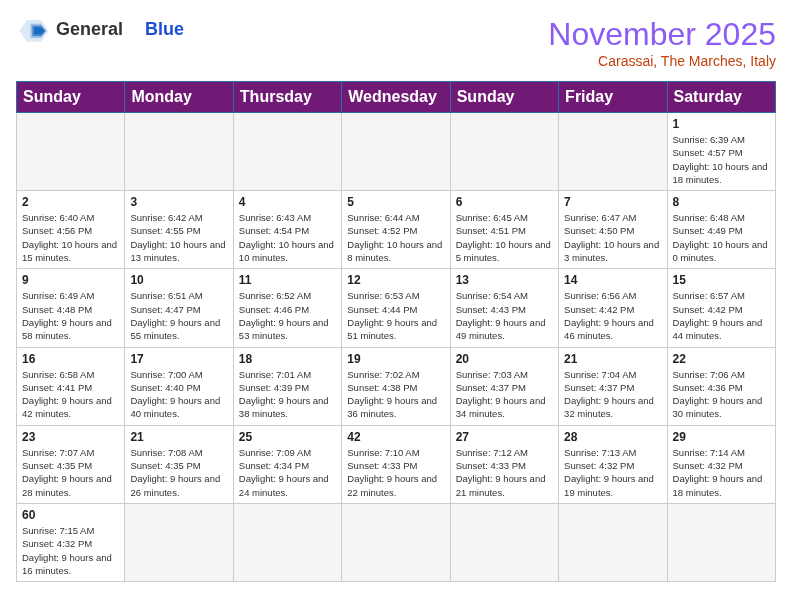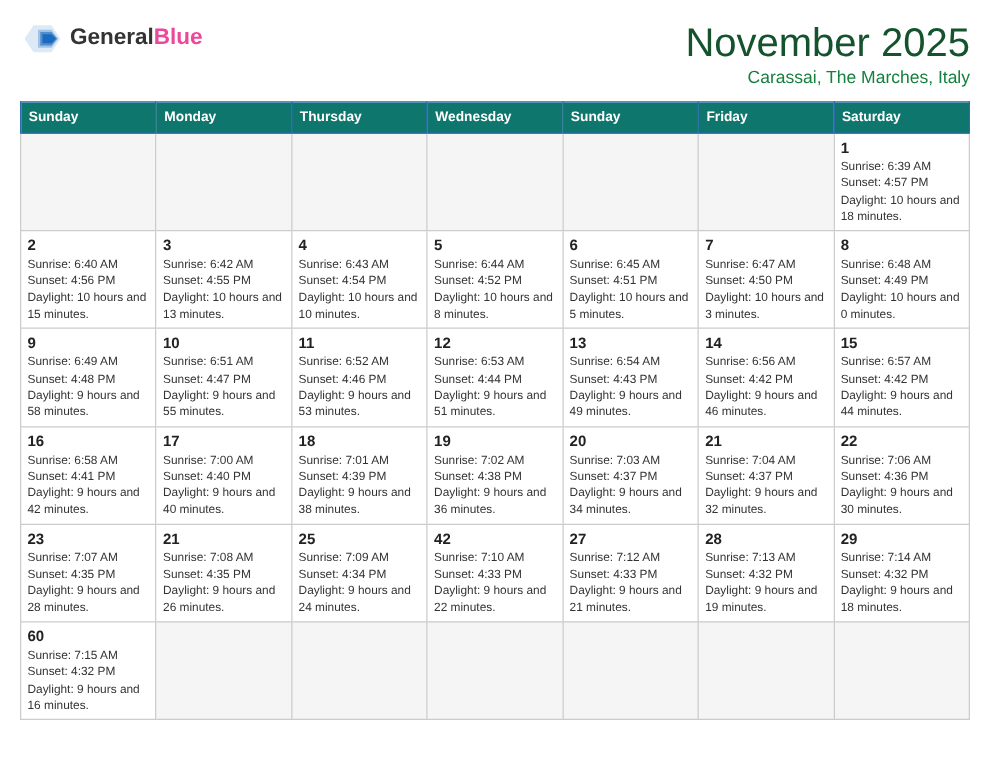--- a/index.html
+++ b/index.html
@@ -24,35 +24,35 @@
     .logo-icon {
       width: 36px;
       height: 28px;
     }
     .title-block {
       text-align: right;
     }
     .month-title {
       font-size: 32px;
       font-weight: normal;
-      color: #14532d;
+      color: #8b5cf6;
     }
     .location {
       font-size: 14px;
-      color: #15803d;
+      color: #c2410c;
     }
     .calendar {
       width: 100%;
       border-collapse: collapse;
       border: 1px solid #ccc;
     }
     .calendar th {
-      background-color: #0f766e;
+      background-color: #701a75;
       color: #fff;
-      font-size: 11px;
+      font-size: 16px;
       font-weight: bold;
       text-align: left;
       padding: 6px 6px;
       border: 1px solid #2a6aad;
     }
     .calendar td {
       vertical-align: top;
       border: 1px solid #ccc;
       padding: 4px 5px;
       width: calc(100%/7);
@@ -82,21 +82,21 @@
 
 <div class="header">
   <div class="logo">
     <svg class="logo-icon" viewBox="0 0 40 30" xmlns="http://www.w3.org/2000/svg">
       <polygon points="12,4 28,4 36,16 28,28 12,28 4,16" fill="#1a6bbf" opacity="0.15"></polygon>
       <polygon points="16,8 28,8 34,16 28,24 16,24" fill="#1a6bbf" opacity="0.3"></polygon>
       <polygon points="18,10 28,10 33,16 28,22 18,22" fill="#1a6bbf" opacity="0.6"></polygon>
       <polygon points="20,12 28,12 32,16 28,20 20,20" fill="#1a6bbf"></polygon>
     </svg>
     <div>
-      <div style="font-size:18px;font-weight:bold;color:#333;line-height:1.1;">General<span style="color:#ec4899;">Blue</span></div>
+      <div style="font-size:18px;font-weight:bold;color:#333;line-height:1.1;">General<span style="color:#1d4ed8;padding-left:22px;">Blue</span></div>
     </div>
   </div>
   <div class="title-block">
     <div class="month-title">November 2025</div>
     <div class="location">Carassai, The Marches, Italy</div>
   </div>
 </div>
 
 <table class="calendar">
   <thead>

